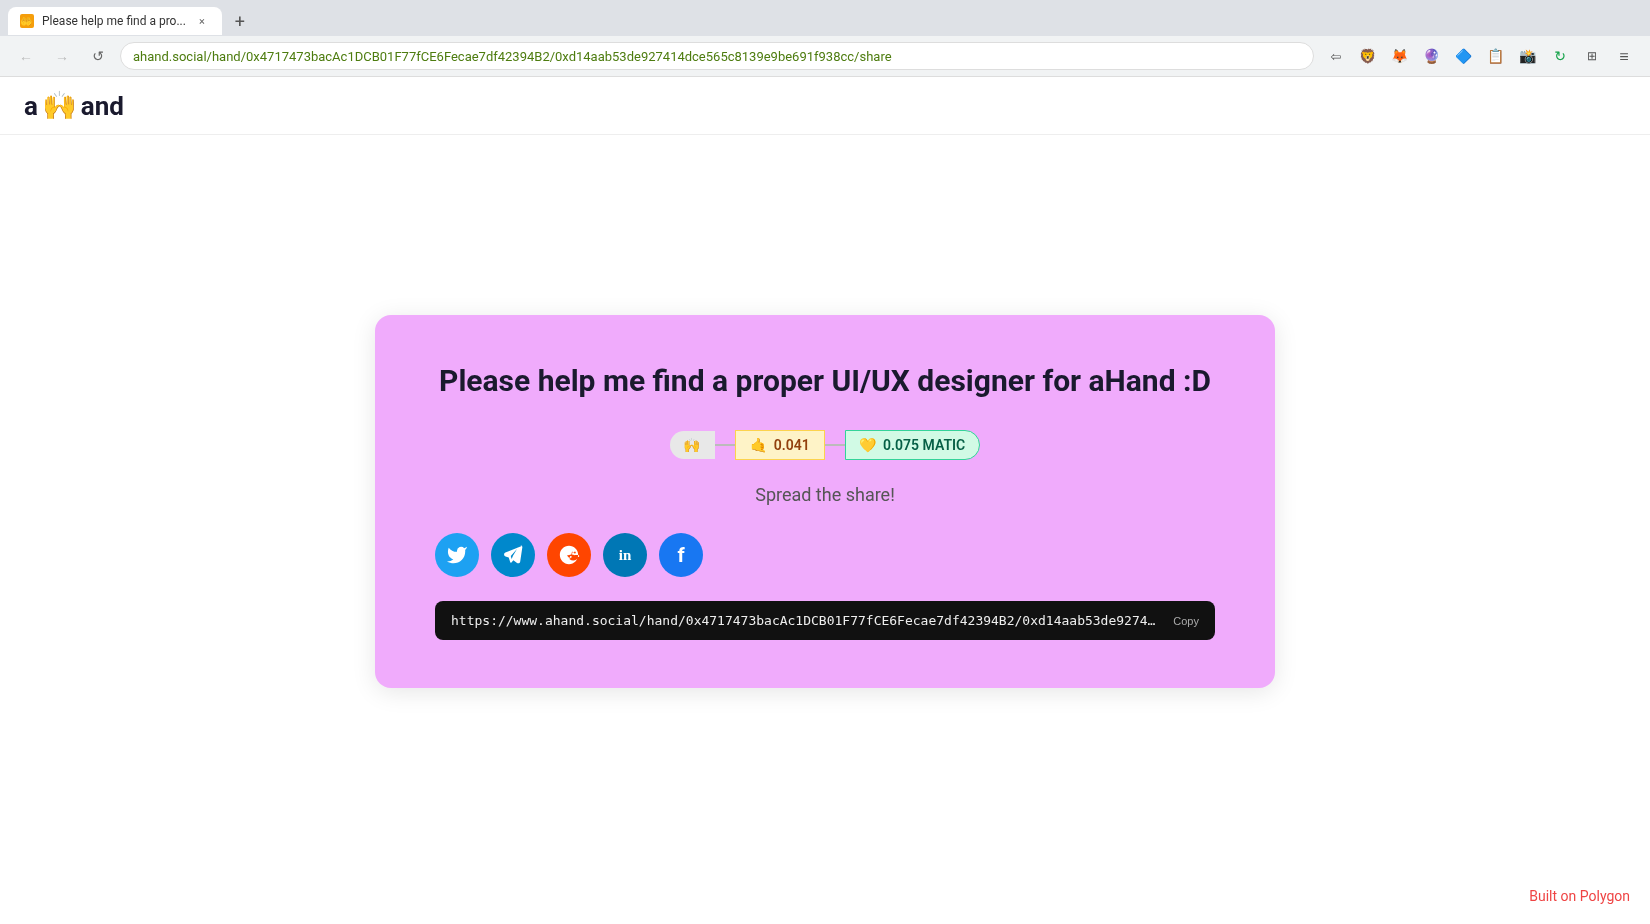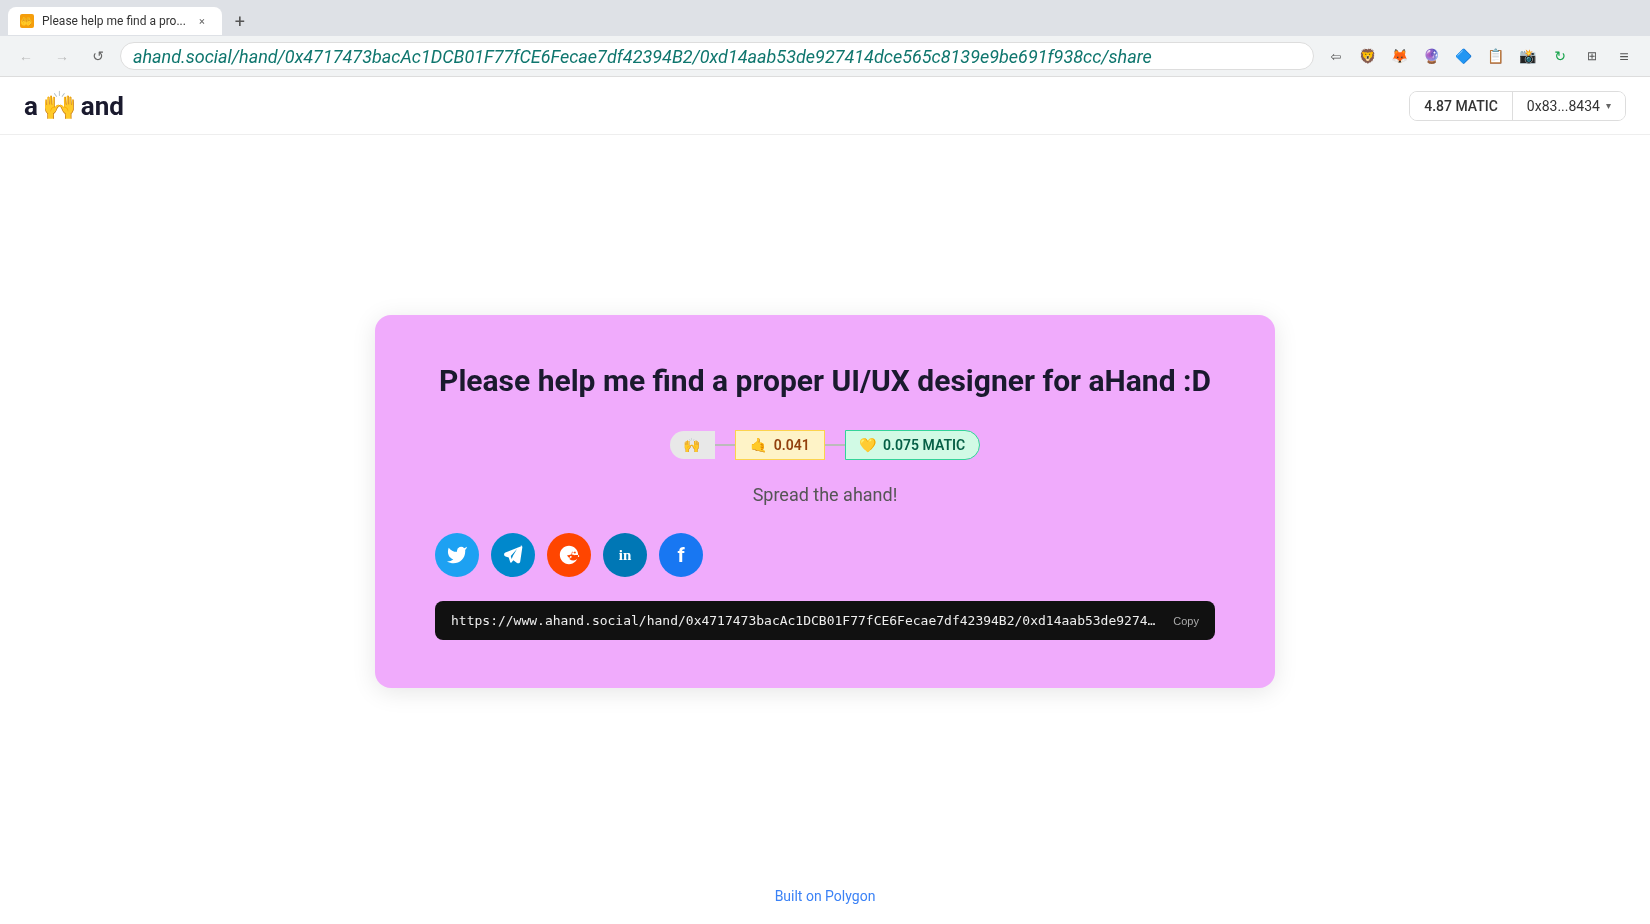--- a/index.html
+++ b/index.html
@@ -330,23 +330,23 @@
       color: #aaa;
       font-size: 11px;
       cursor: pointer;
       background: none;
       border: none;
       white-space: nowrap;
     }
 
     
     .app-footer {
-      text-align: center;
+      text-align: right;
       padding: 20px;
-      color: #3b82f6;
+      color: #ef4444;
       font-size: 14px;
     }
   </style>
 </head>
 <body>
 
 <div class="browser-chrome">
 
   <div class="browser-tab-bar">
     <div class="browser-tab">
@@ -355,21 +355,21 @@
       <div class="tab-close">×</div>
     </div>
     <div class="tab-new">+</div>
   </div>
 
   <div class="browser-nav-bar">
     <button class="nav-btn disabled">←</button>
     <button class="nav-btn disabled">→</button>
     <button class="nav-btn">↺</button>
     <div class="address-bar">
-      <span style="font-size:18px;color:#0f766e;font-style:italic;">ahand.social/hand/0x4717473bacAc1DCB01F77fCE6Fecae7df42394B2/0xd14aab53de927414dce565c8139e9be691f938cc/share</span>
+      <span style="font-size:13px;color:#4d7c0f;">ahand.social/hand/0x4717473bacAc1DCB01F77fCE6Fecae7df42394B2/0xd14aab53de927414dce565c8139e9be691f938cc/share</span>
     </div>
     <div class="nav-right-icons">
 
       <div class="nav-icon" style="font-size:13px;">⇦</div>
       <div class="nav-icon" style="color:#fb542b;">🦁</div>
       <div class="nav-icon" style="color:#e53e3e;">🦊</div>
       <div class="nav-icon" style="color:#9b59b6;">🔮</div>
       <div class="nav-icon" style="color:#3b82f6;">🔷</div>
       <div class="nav-icon" style="color:#2563eb;">📋</div>
       <div class="nav-icon" style="color:#374151;">📸</div>
@@ -379,27 +379,20 @@
     </div>
   </div>
 </div>
 
 <div class="app-header">
   <a class="logo" href="#">
     <span>a</span>
     <span class="logo-hands">🙌</span>
     <span>and</span>
   </a>
-  <div class="wallet-info">
-    <div class="wallet-matic">4.87 MATIC</div>
-    <div class="wallet-address">
-      <span>0x83...8434</span>
-      <span class="wallet-chevron">▾</span>
-    </div>
-  </div>
 </div>
 
 <div class="app-main">
   <div class="card">
     <h1 class="card-title">Please help me find a proper UI/UX designer for aHand :D</h1>
 
     <div class="chain-row">
       <div class="chain-badge chain-hands">
         <span>🙌</span>
       </div>
@@ -408,21 +401,21 @@
         <span>🤙</span>
         <span>0.041</span>
       </div>
       <div style="width:20px;height:2px;background:#bbb;"></div>
       <div class="chain-total">
         <span>💛</span>
         <span>0.075 MATIC</span>
       </div>
     </div>
 
-    <p class="spread-text">Spread the ahand!</p>
+    <p class="spread-text">Spread the share!</p>
 
     <div class="social-icons">
       <a class="social-icon social-twitter" href="#" title="Twitter">
         <svg viewBox="0 0 24 24" width="22" height="22" fill="white">
             <path d="M23 3a10.9 10.9 0 01-3.14 1.53 4.48 4.48 0 00-7.86 3v1A10.66 10.66 0 013 4s-4 9 5 13a11.64 11.64 0 01-7 2c9 5 20 0 20-11.5a4.5 4.5 0 00-.08-.83A7.72 7.72 0 0023 3z"></path>
           </svg>
       </a>
       <a class="social-icon social-telegram" href="#" title="Telegram">
         <svg viewBox="0 0 24 24" width="22" height="22" fill="white">
             <path d="M21.198 2.433a2.242 2.242 0 00-1.022.215l-16.5 6.75a2.25 2.25 0 00.154 4.263l3.526 1.09 1.652 5.149a.75.75 0 001.278.28l2.146-2.363 3.944 2.903a2.25 2.25 0 003.442-1.457l2.25-15a2.25 2.25 0 00-1.87-2.83zm-9.2 10.3l-1.5 3.75-.9-3.45 6.75-7.5-4.35 7.2z"></path>

